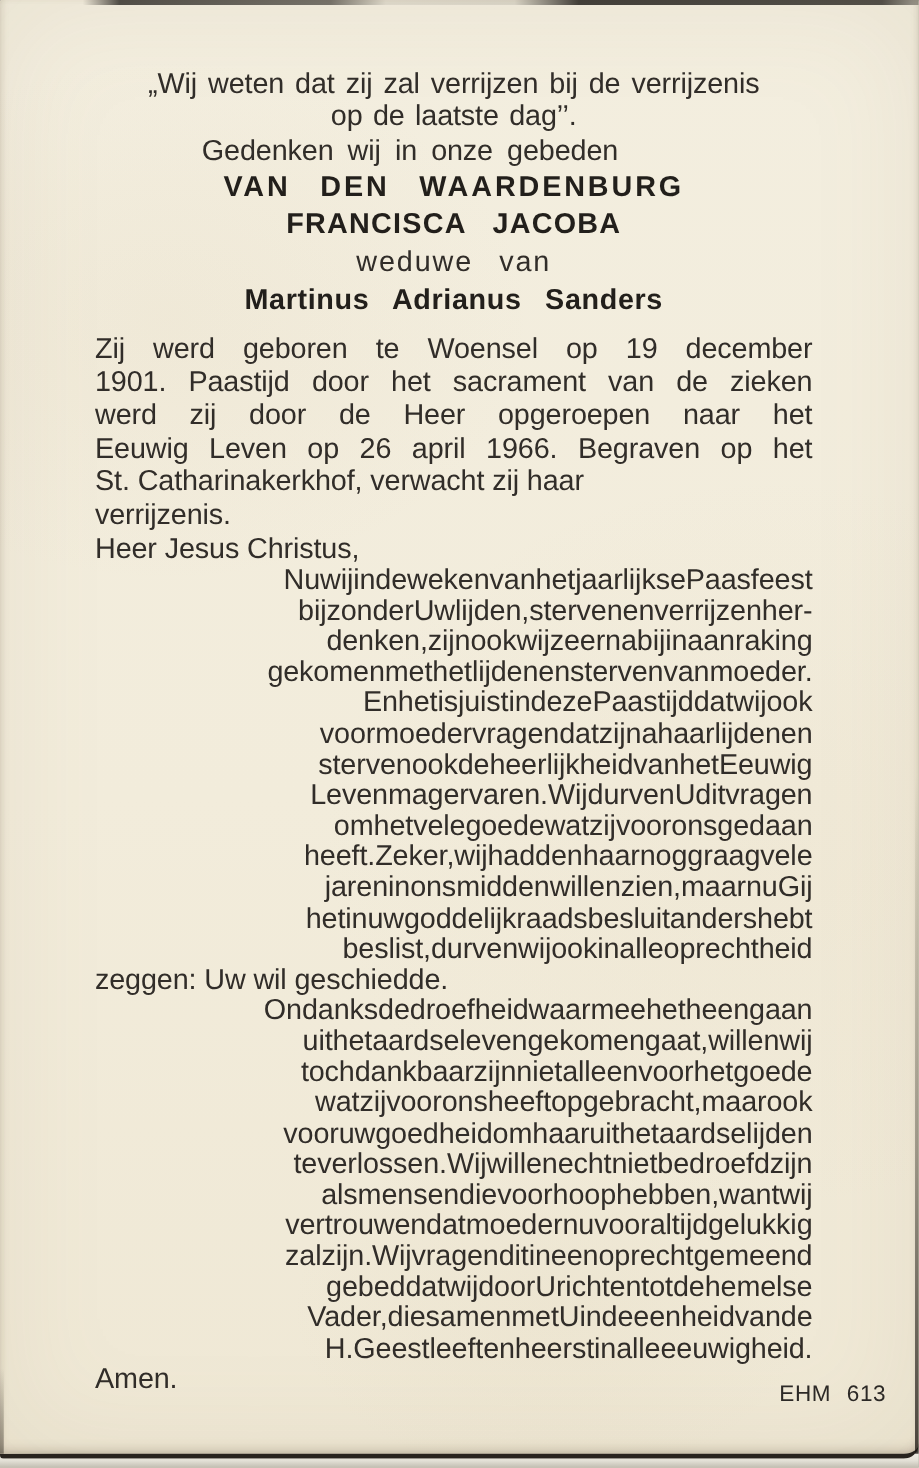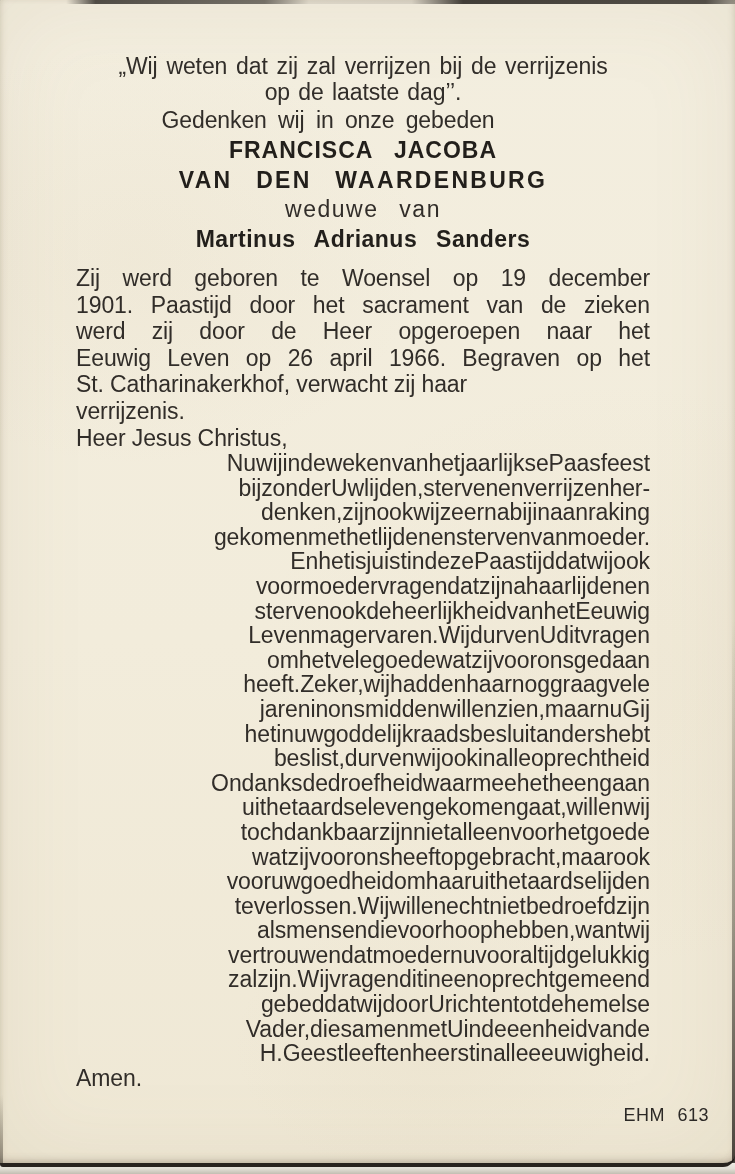--- a/index.html
+++ b/index.html
@@ -85,22 +85,22 @@
 </head>
 <body>
 
 <div class="scan">
   <div class="below-card"></div>
   <div class="card">
     <div class="content">
       <div class="ln hc quote1">„Wij weten dat zij zal verrijzen bij de verrijzenis</div>
       <div class="ln hc quote2">op de laatste dag’’.</div>
       <div class="ln hc intro">Gedenken wij in onze gebeden</div>
+      <div class="ln hc name2 bold">VAN DEN WAARDENBURG</div>
       <div class="ln hc name1 bold">FRANCISCA JACOBA</div>
-      <div class="ln hc name2 bold">VAN DEN WAARDENBURG</div>
       <div class="ln hc weduwe">weduwe van</div>
       <div class="ln hc husband bold">Martinus Adrianus Sanders</div>
       <div class="bio">
           <div class="ln ln-j">
             <span>Zij</span>
             <span>werd</span>
             <span>geboren</span>
             <span>te</span>
             <span>Woensel</span>
             <span>op</span>
@@ -268,20 +268,21 @@
           </div>
           <div class="ln ln-j">
             <span>beslist,</span>
             <span>durven</span>
             <span>wij</span>
             <span>ook</span>
             <span>in</span>
             <span>alle</span>
             <span>oprechtheid</span>
           </div>
+          <div class="ln ln-l">zeggen: Uw wil geschiedde.</div>
         </div>
       <div class="prayer">
           <div class="ln ln-j">
             <span>Ondanks</span>
             <span>de</span>
             <span>droefheid</span>
             <span>waarmee</span>
             <span>het</span>
             <span>heengaan</span>
           </div>

